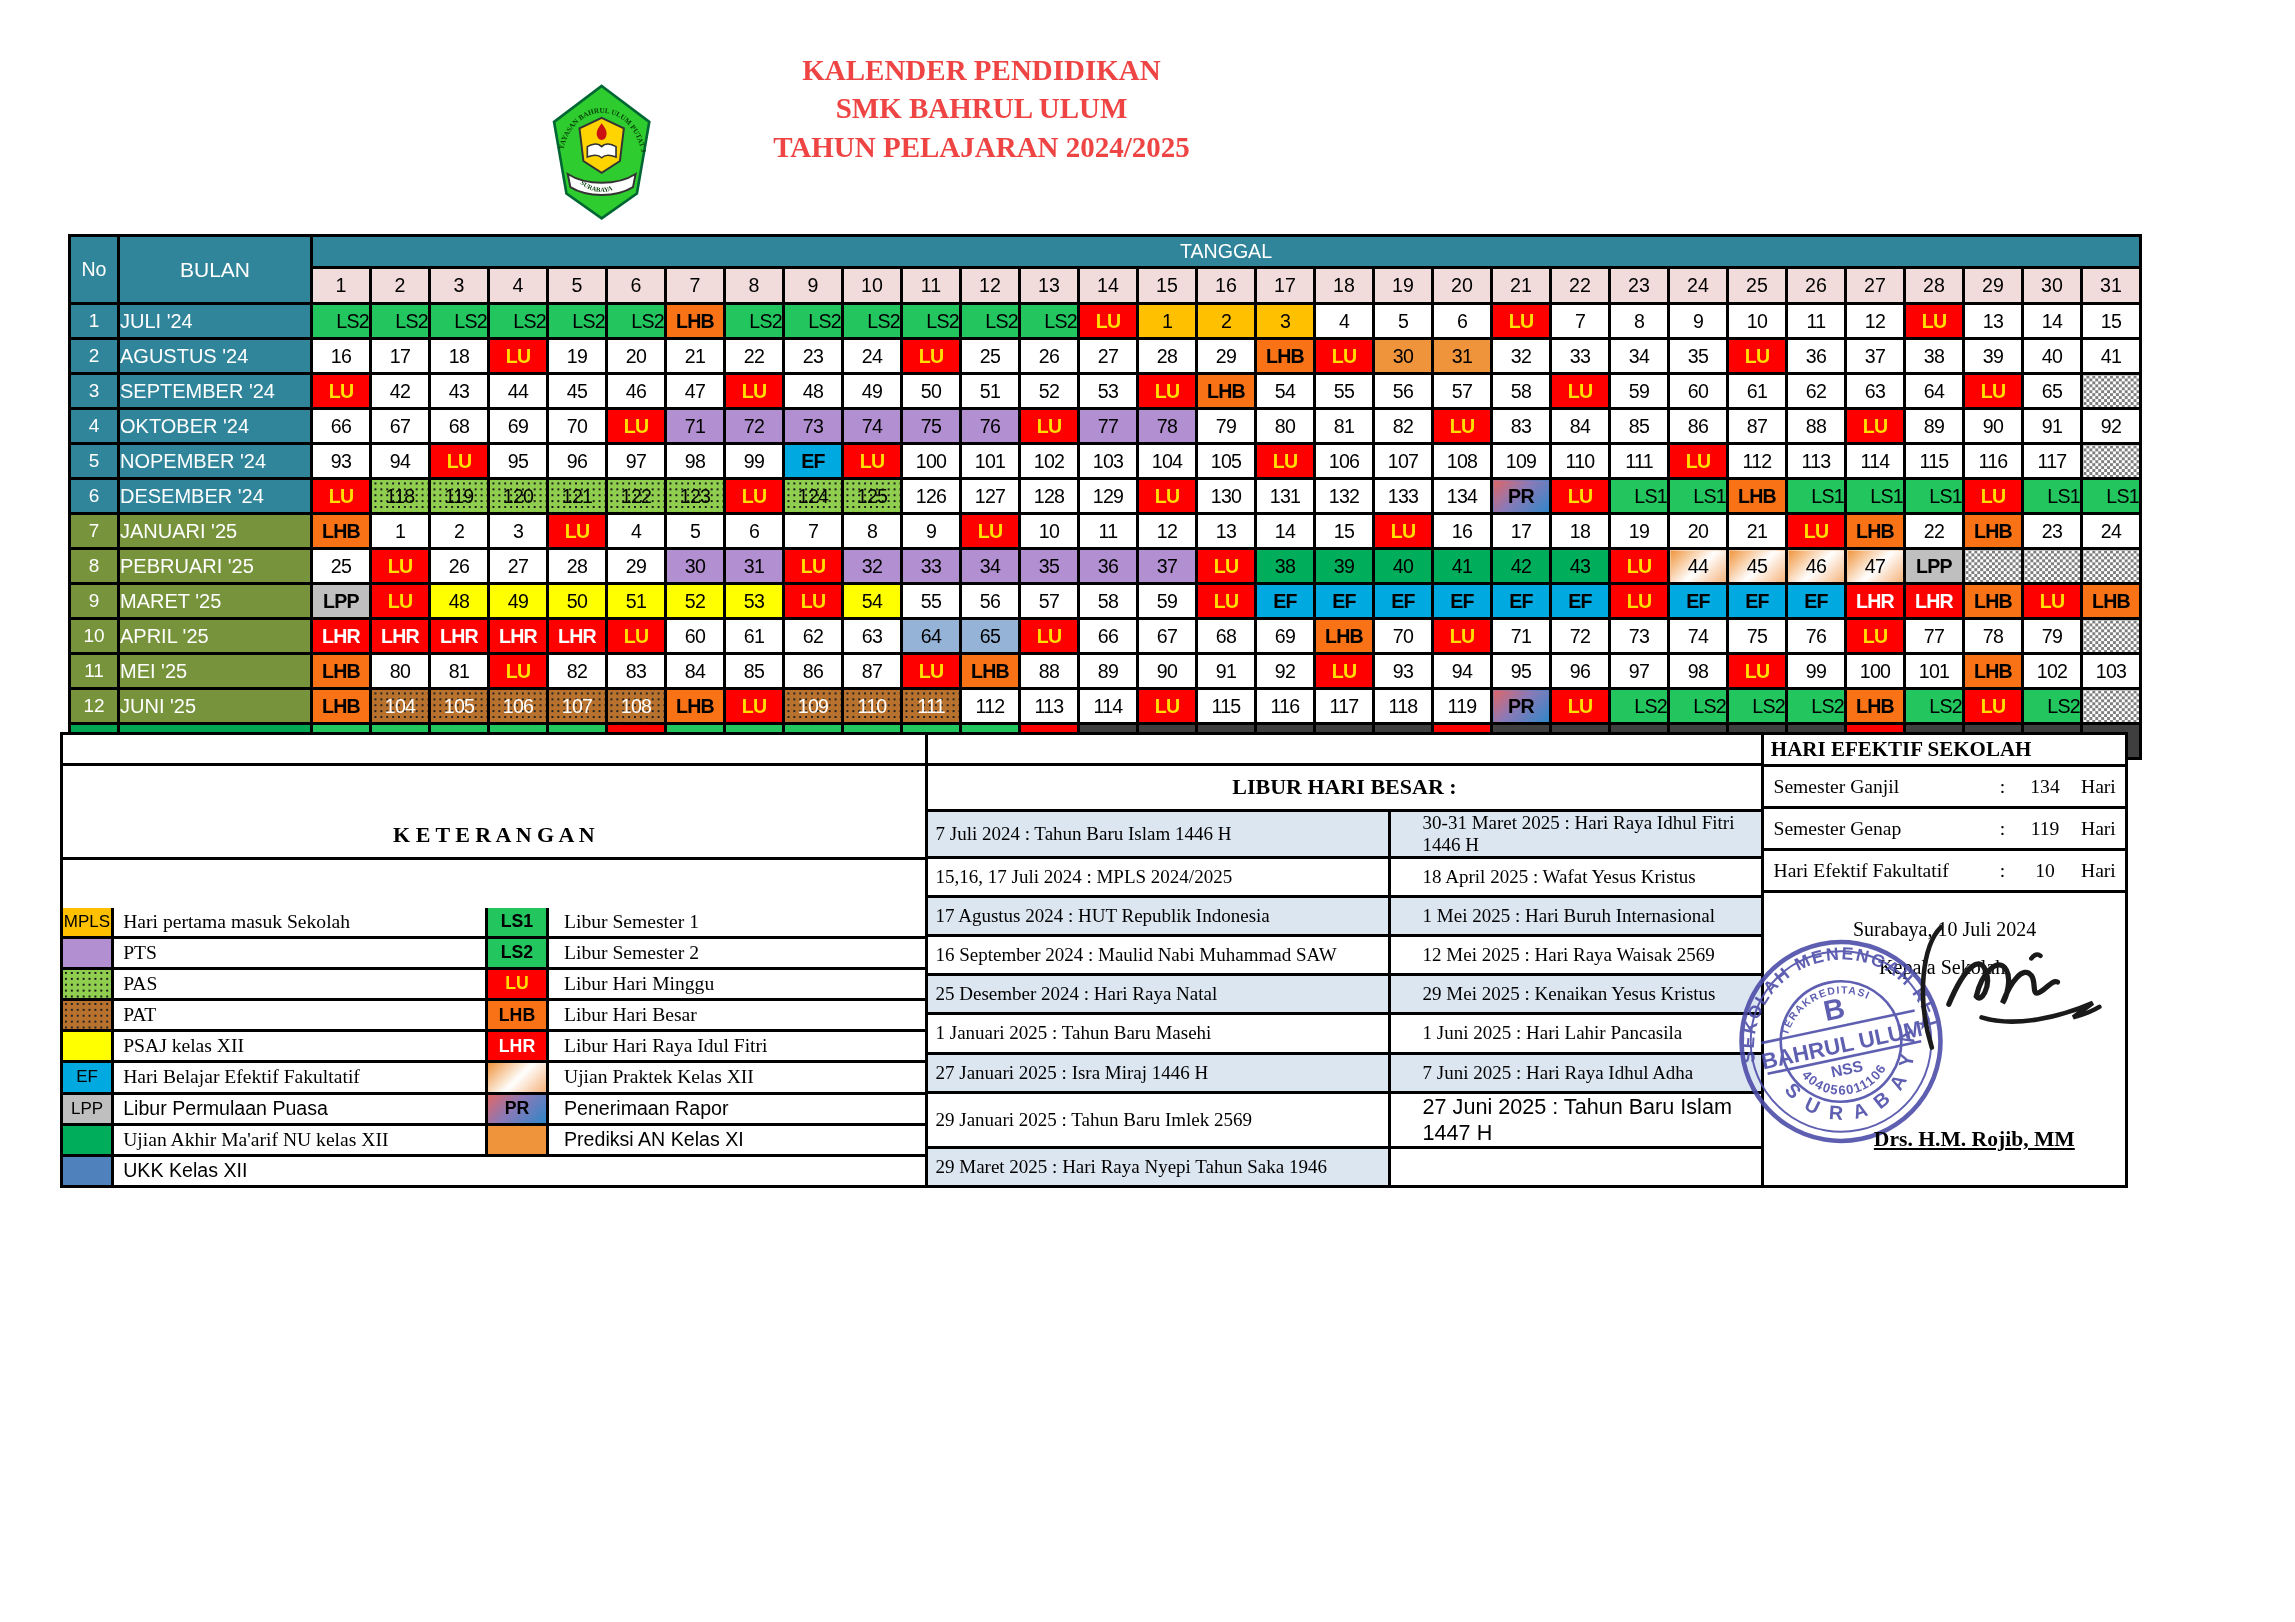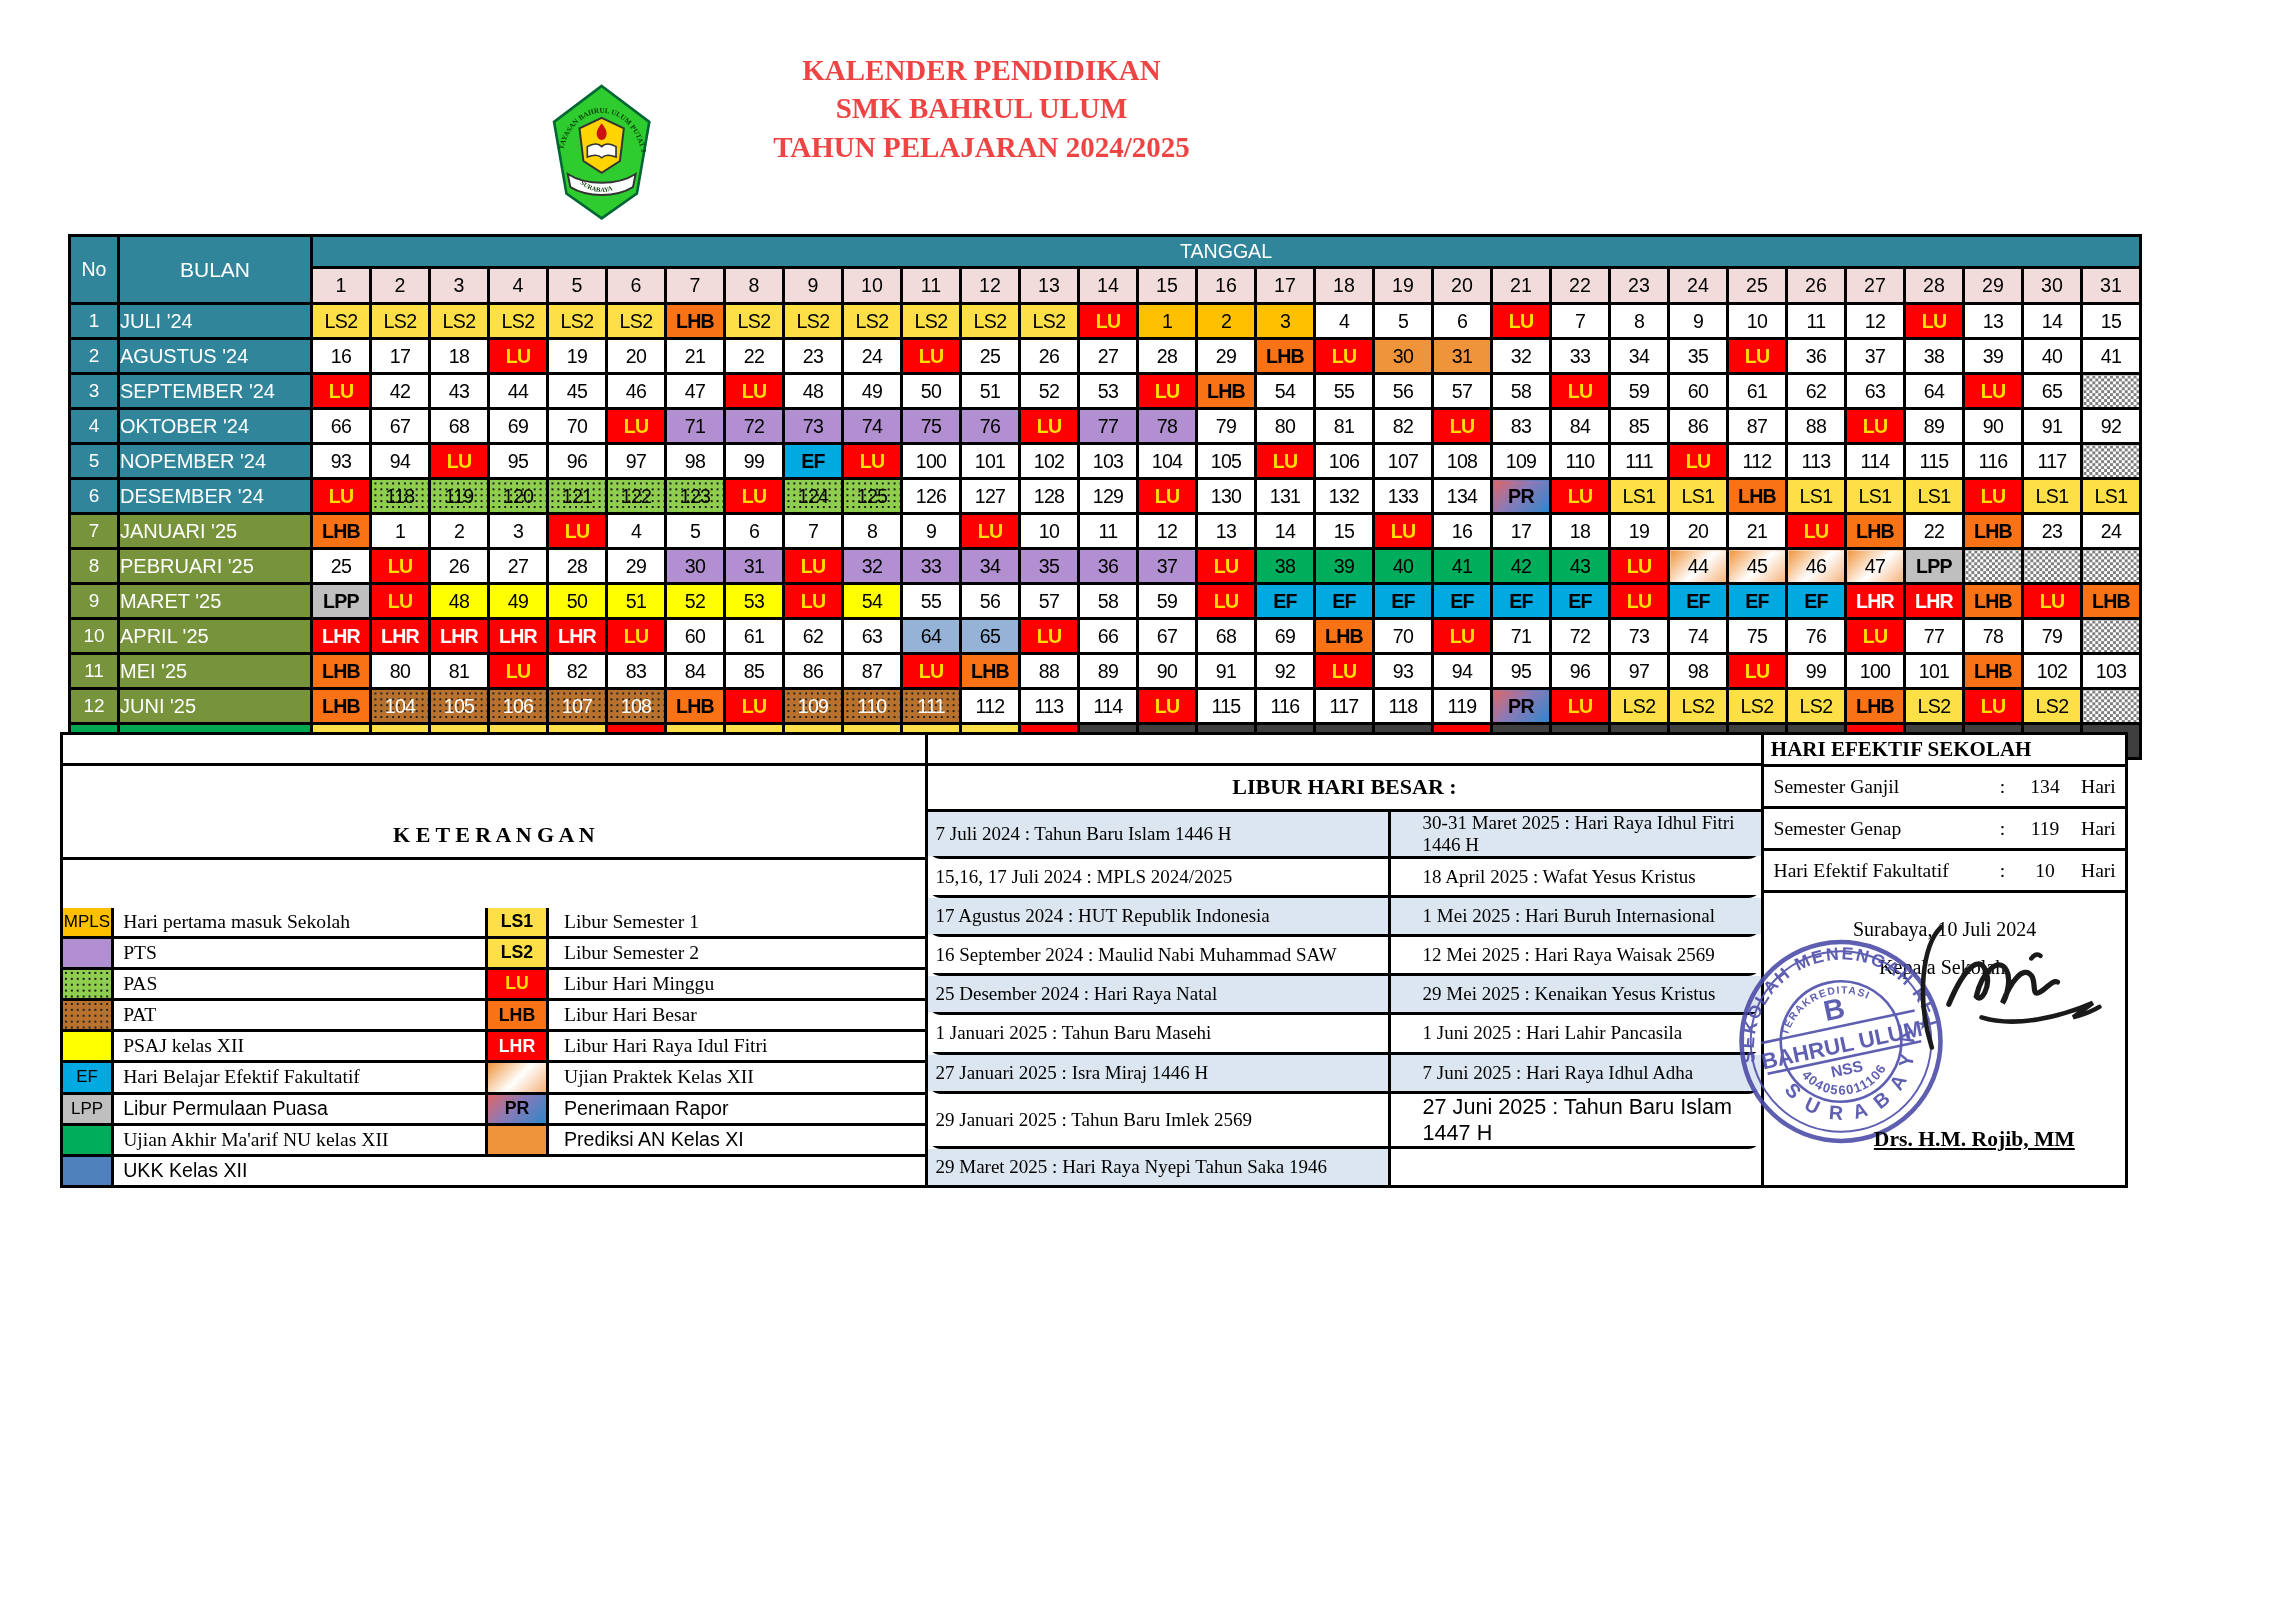--- a/index.html
+++ b/index.html
@@ -13,21 +13,21 @@
   #calendar{position:absolute;left:60px;top:234px;}
   #cal-table{border-collapse:collapse;table-layout:fixed;margin-left:8px;}
   #cal-table td,#cal-table th{border:3.3px solid #000;padding:0;overflow:hidden;white-space:nowrap;}
   #cal-table th{font-weight:normal;}
   .hdr-teal{background:#31859B;color:#fff;font-size:19.6px;text-align:center;}
   .day-num{background:#F2DCDB;color:#000;font-size:19.6px;text-align:center;height:33px;}
   .no-cell{color:#fff;font-size:19px;text-align:center;}
   .month-cell{color:#fff;font-size:20px;text-align:left;padding-left:7.9px;}
   .bg-teal{background:#31859B;} .bg-olive{background:#77933C;} .bg-green{background:#00A651;}
   .cell{font-size:19.6px;text-align:center;height:32px;letter-spacing:-0.7px;background:#fff;color:#000;}
-  .c-ls{background:#fde047;}
+  .c-ls{background:#22c55e;text-align:right;}
   .c-lu{background:#FE0000;color:#FFDE00;font-weight:bold;}
   .c-lhb{background:#f97316;color:#000;font-weight:bold;}
   .c-lhr{background:#FE0000;color:#fff;font-weight:bold;}
   .c-mpls{background:#FFC000;}
   .c-pts{background:#B18FD0;}
   .c-pas{background-color:#8FCE4E;background-image:radial-gradient(#1a1a1a 0.9px,transparent 0.9px);background-size:5.9px 5.9px;}
   .c-pat{background-color:#B9722E;background-image:radial-gradient(#222 0.9px,transparent 0.9px);background-size:5.9px 5.9px;color:#fff;}
   .c-psaj{background:#FFFF00;}
   .c-ef{background:#00A9E0;font-weight:bold;}
   .c-ukk{background:#95B3D7;}
@@ -52,21 +52,21 @@
   .ket-row:last-child{border-bottom:none;}
   .sw1{width:48px;border-right:3.3px solid #000;display:flex;align-items:center;justify-content:center;
        font-weight:normal;font-size:17px;}
   .lab1{width:374px;border-right:3.3px solid #000;display:flex;align-items:center;padding-left:9.2px;
         font-family:"Liberation Serif",serif;font-size:19.6px;box-sizing:border-box;}
   .lab1.full{flex:1;border-right:none;}
   .sw2{width:58px;border-right:3.3px solid #000;display:flex;align-items:center;justify-content:center;
        font-weight:bold;font-size:17.7px;}
   .lab2{flex:1;display:flex;align-items:center;padding-left:15px;font-family:"Liberation Serif",serif;font-size:19.6px;}
   .sans{font-family:"Liberation Sans",sans-serif !important;}
-  .hol-row{flex:1;display:flex;border-bottom:3.3px solid #000;border-radius:13px;}
+  .hol-row{flex:1;display:flex;border-bottom:3.3px solid #000;}
   .hol-row:last-child{border-bottom:none;}
   .hol-cell{display:flex;align-items:center;padding-left:7.9px;font-family:"Liberation Serif",serif;
             font-size:19px;box-sizing:border-box;}
   .hol-left{width:463px;border-right:3.3px solid #000;}
   .hol-right{flex:1;padding-left:32px;}
   .bg-blue{background:#DCE6F1;} .bg-white{background:#fff;}
   .hol-big{font-family:"Liberation Sans",sans-serif;font-size:21.6px;}
   .right-title{height:29px;border-bottom:3.3px solid #000;display:flex;align-items:center;padding-left:6.5px;
                font-family:"Liberation Serif",serif;font-weight:bold;font-size:21px;}
   .right-row{height:42px;border-bottom:3.3px solid #000;display:flex;align-items:center;padding:0 9.2px;

